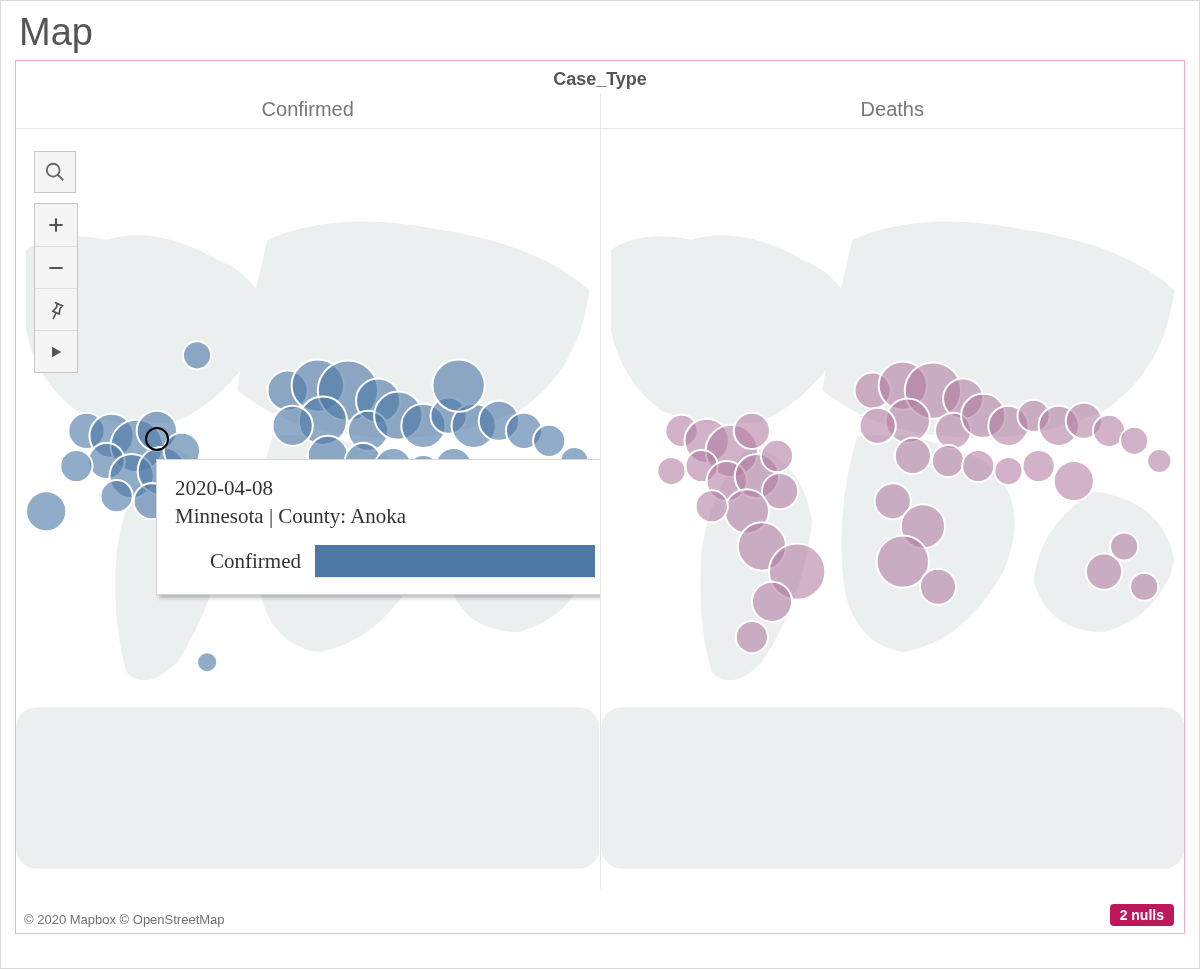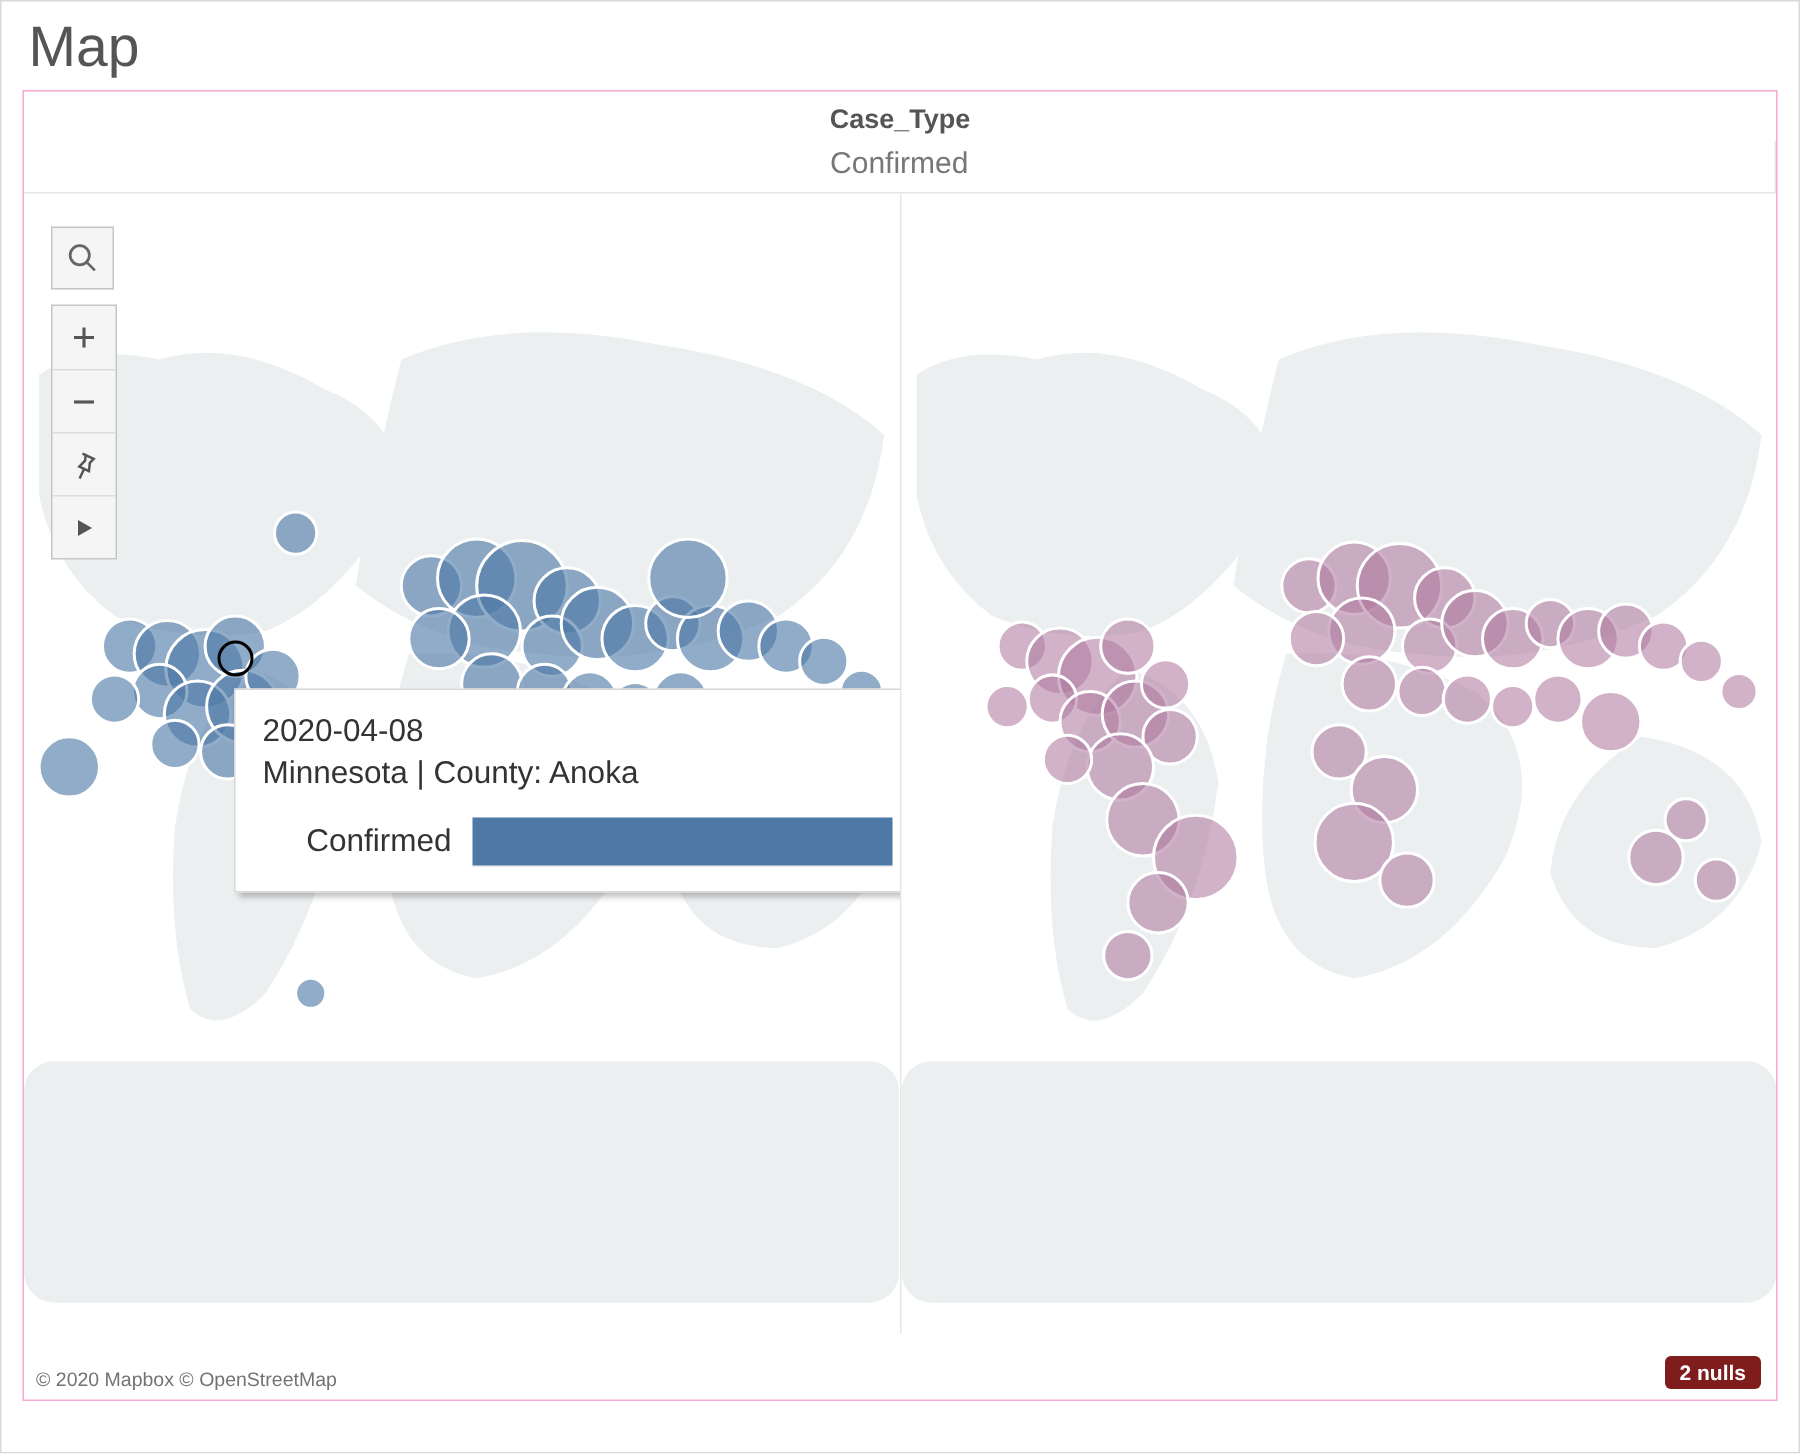--- a/index.html
+++ b/index.html
@@ -58,20 +58,21 @@
   }
   .panels {
     position: relative;
     height: 760px;
     display: flex;
   }
   .panel {
     position: relative;
     flex: 1 1 0;
     overflow: hidden;
+    font-family: Liberation Serif, serif;
   }
   .vline {
     width: 1px;
     flex: 0 0 1px;
     background: #e7e7e7;
   }
   .mapbg {
     position: absolute;
     inset: 0;
   }
@@ -162,21 +163,21 @@
     position: absolute;
     left: 8px;
     bottom: 6px;
     font-size: 13px;
     color: #737373;
   }
   .nulls-pill {
     position: absolute;
     right: 10px;
     bottom: 7px;
-    background: #7f1d1d;
+    background: #be185d;
     color: #fff;
     font-size: 14px;
     font-weight: 600;
     padding: 3px 10px;
     border-radius: 4px;
   }
 </style>
 </head>
 <body>
 
@@ -184,20 +185,21 @@
 
   <div class="page-title">Map</div>
 
   <div class="viz-card">
 
     <div class="axis-title">Case_Type</div>
 
     <div class="col-headers">
       <div>Confirmed</div>
       <div class="divider"></div>
+      <div>Deaths</div>
     </div>
 
     <div class="panels">
 
       <div class="panel">
         <svg class="mapbg" viewBox="0 0 580 760" preserveAspectRatio="none">
 
           <g fill="#eceff0">
             <path d="M10 120 Q40 100 90 110 Q140 95 200 130 Q250 150 250 200 Q210 270 160 290 Q110 300 60 280 Q20 250 10 200 Z"></path>
             <path d="M250 110 Q320 80 420 100 Q520 115 570 160 Q560 240 500 280 Q420 315 340 305 Q270 300 220 260 Q230 190 250 110 Z"></path>

